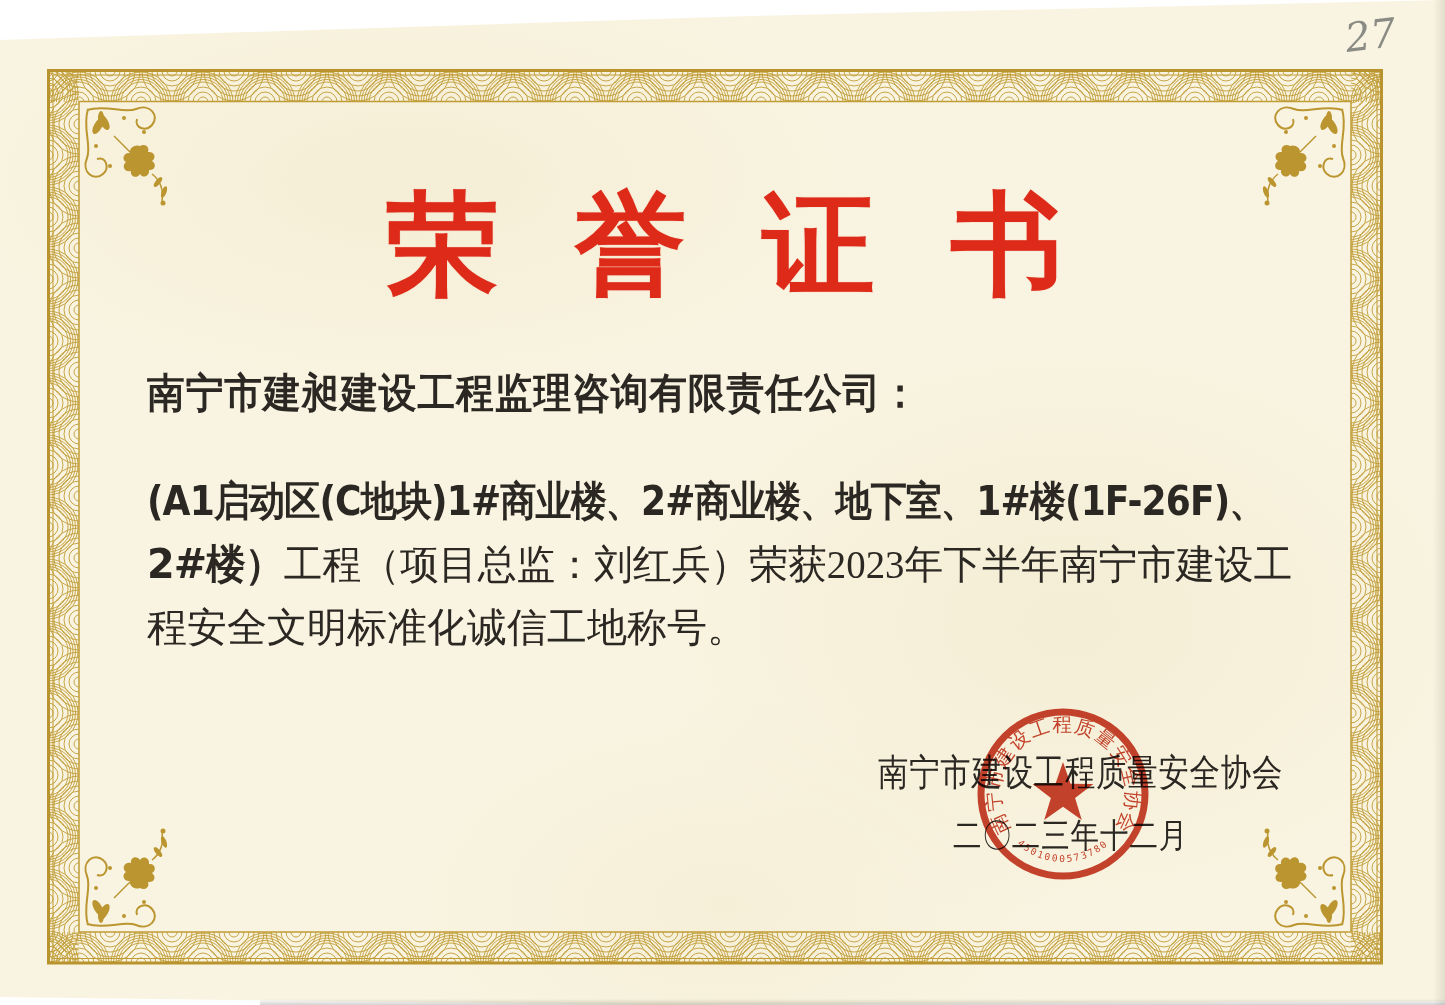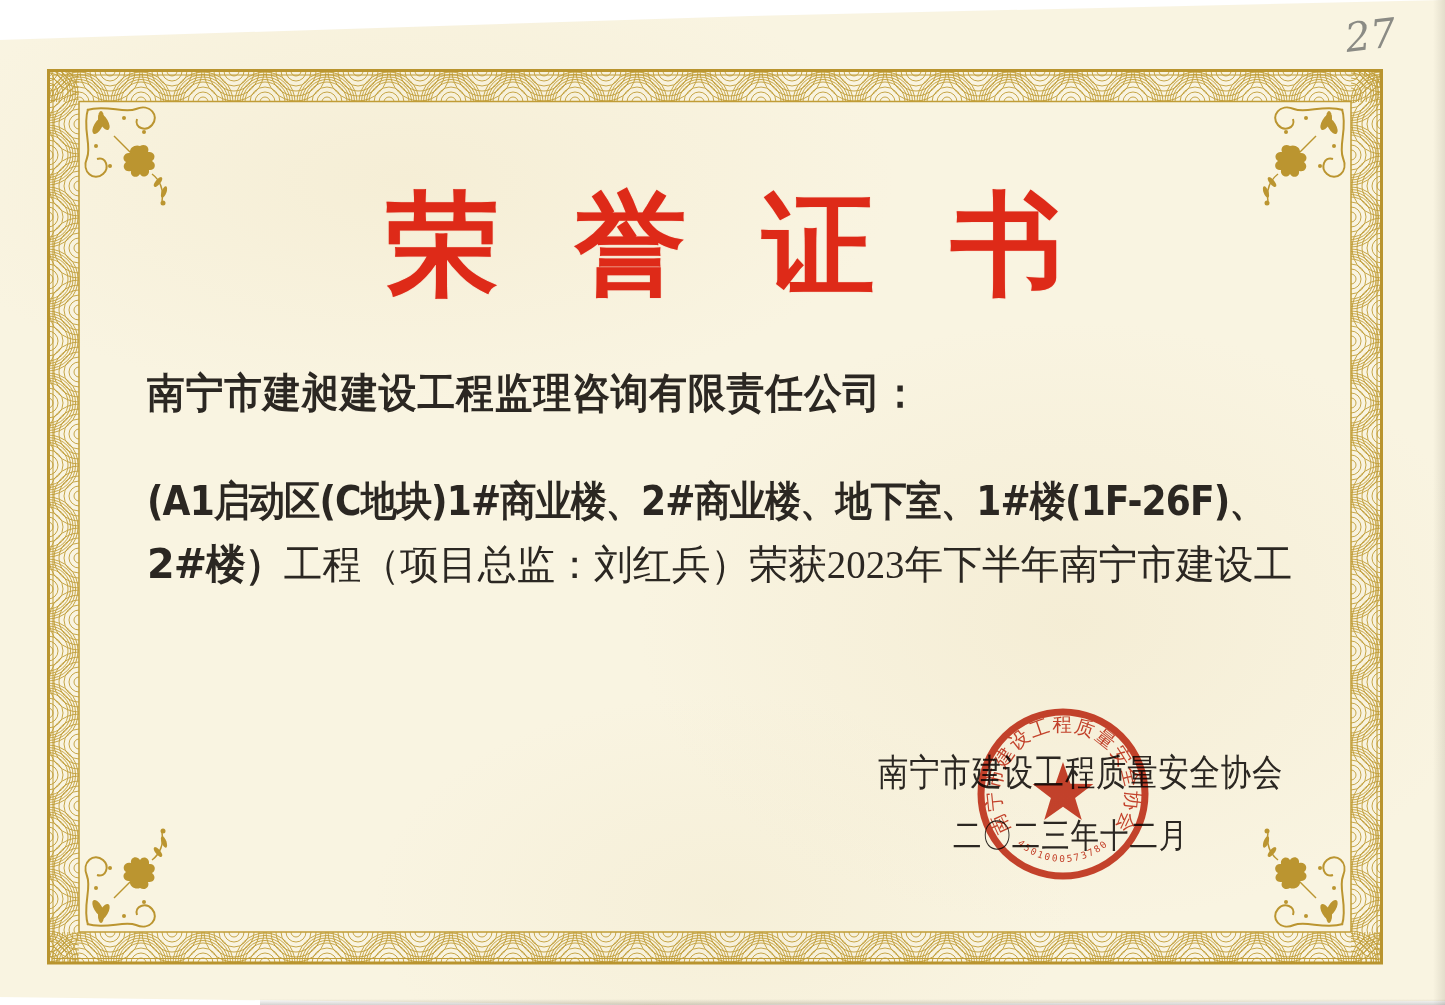--- a/index.html
+++ b/index.html
@@ -154,20 +154,21 @@
     <use href="#orn" transform="translate(1346,928) scale(-1,-1)"></use>
   </svg>
 
   <div class="title">荣誉证书</div>
 
   <div class="recipient">南宁市建昶建设工程监理咨询有限责任公司：</div>
 
   <div class="bodytext">
     <div class="bline l2"><span class="bold">(A1启动区(C地块)1#商业楼、2#商业楼、地下室、1#楼(1F-26F)、</span></div>
     <div class="bline l3"><span class="bold">2#楼）</span><span class="reg">工程（项目总监：刘红兵）荣获2023年下半年南宁市建设工</span></div>
+    <div class="bline l4"><span class="reg">程安全文明标准化诚信工地称号。</span></div>
   </div>
 
   <div class="issuer">南宁市建设工程质量安全协会</div>
   <div class="date">二〇二三年十二月</div>
 
   <svg class="seal" width="204" height="204" viewBox="-102 -102 204 204">
     <circle r="82" fill="none" stroke="#c5351f" stroke-width="7"></circle>
     <polygon fill="#c5351f" points="0,-32 7.5,-10.3 30.4,-9.9 12.1,3.9 18.8,25.9 0,12.7 -18.8,25.9 -12.1,3.9 -30.4,-9.9 -7.5,-10.3"></polygon>
     <path id="sealTextArc" d="M -57.1,26.6 A 63,63 0 1 1 57.1,26.6" fill="none"></path>
     <text font-size="19.5" fill="#c5351f" letter-spacing="1.5" font-family="DejaVu Sans, sans-serif" text-anchor="middle">

